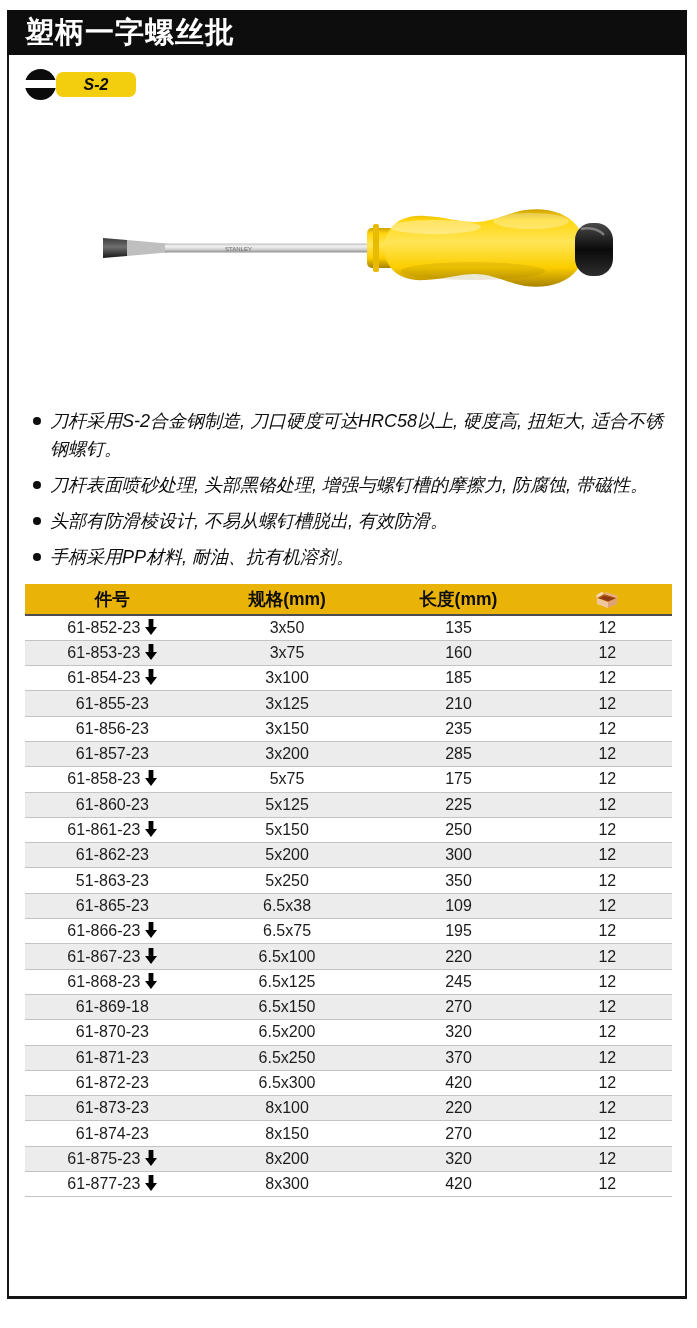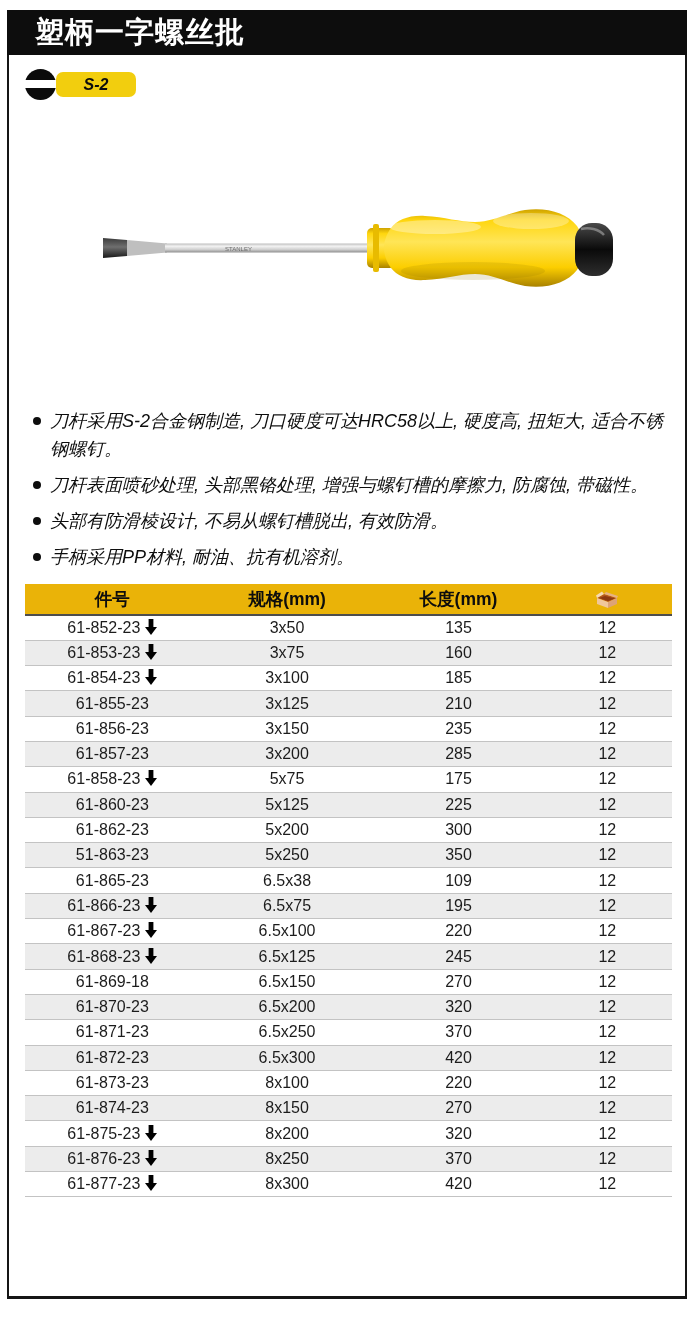--- a/index.html
+++ b/index.html
@@ -6,21 +6,21 @@
   html,body { background:#fff; }
   body { font-family:"Liberation Sans","DejaVu Sans",sans-serif; color:#111; }
   .viewport { position:relative; width:697px; height:1328px; background:#fff; overflow:hidden; }
 
   
   .frame { position:absolute; left:7px; top:10px; width:680px; height:1289px;
            border-left:2px solid #151515; border-right:2px solid #151515; border-bottom:3px solid #151515;
            background:#fff; }
 
   .title-bar { position:absolute; left:-2px; top:0; width:680px; height:45px;
-               background:#0d0d0d; color:#fff; display:flex; align-items:center; padding-left:28px; }
+               background:#0d0d0d; color:#fff; display:flex; align-items:center; padding-left:18px; }
   .title-bar span { font-size:29px; font-weight:700; letter-spacing:1px; }
 
   .content { position:absolute; left:0; top:45px; width:676px; height:1244px; }
 
   
   .badge-row { position:absolute; left:16px; top:14px; display:flex; align-items:center; gap:0; }
   .slot-icon { width:31px; height:31px; border-radius:50%;
                background:linear-gradient(to bottom,#0b0b0b 0 11px,#ffffff 11px 19px,#0b0b0b 19px 100%); }
   .s2-badge { display:flex; align-items:center; justify-content:center;
               width:80px; height:25px; border-radius:7px; background:#F2CE0E;
@@ -191,20 +191,28 @@
               <td>175</td>
               <td>12</td>
             </tr>
             <tr>
               <td class="part-cell"><span>61-860-23</span></td>
               <td>5x125</td>
               <td>225</td>
               <td>12</td>
             </tr>
             <tr>
+              <td class="part-cell"><span>61-861-23</span><svg class="arrow" width="12" height="16" viewBox="0 0 12 16">
+                  <path d="M3.6,0 h4.8 v8 h3.6 L6,16 L0,8 h3.6 Z" fill="#000"></path>
+                </svg></td>
+              <td>5x150</td>
+              <td>250</td>
+              <td>12</td>
+            </tr>
+            <tr>
               <td class="part-cell"><span>61-862-23</span></td>
               <td>5x200</td>
               <td>300</td>
               <td>12</td>
             </tr>
             <tr>
               <td class="part-cell"><span>51-863-23</span></td>
               <td>5x250</td>
               <td>350</td>
               <td>12</td>
@@ -277,28 +285,20 @@
             </tr>
             <tr>
               <td class="part-cell"><span>61-875-23</span><svg class="arrow" width="12" height="16" viewBox="0 0 12 16">
                   <path d="M3.6,0 h4.8 v8 h3.6 L6,16 L0,8 h3.6 Z" fill="#000"></path>
                 </svg></td>
               <td>8x200</td>
               <td>320</td>
               <td>12</td>
             </tr>
             <tr>
-              <td class="part-cell"><span>61-876-23</span><svg class="arrow" width="12" height="16" viewBox="0 0 12 16">
-                  <path d="M3.6,0 h4.8 v8 h3.6 L6,16 L0,8 h3.6 Z" fill="#000"></path>
-                </svg></td>
-              <td>8x250</td>
-              <td>370</td>
-              <td>12</td>
-            </tr>
-            <tr>
               <td class="part-cell"><span>61-877-23</span><svg class="arrow" width="12" height="16" viewBox="0 0 12 16">
                   <path d="M3.6,0 h4.8 v8 h3.6 L6,16 L0,8 h3.6 Z" fill="#000"></path>
                 </svg></td>
               <td>8x300</td>
               <td>420</td>
               <td>12</td>
             </tr>
           </tbody>
       </table>
 

